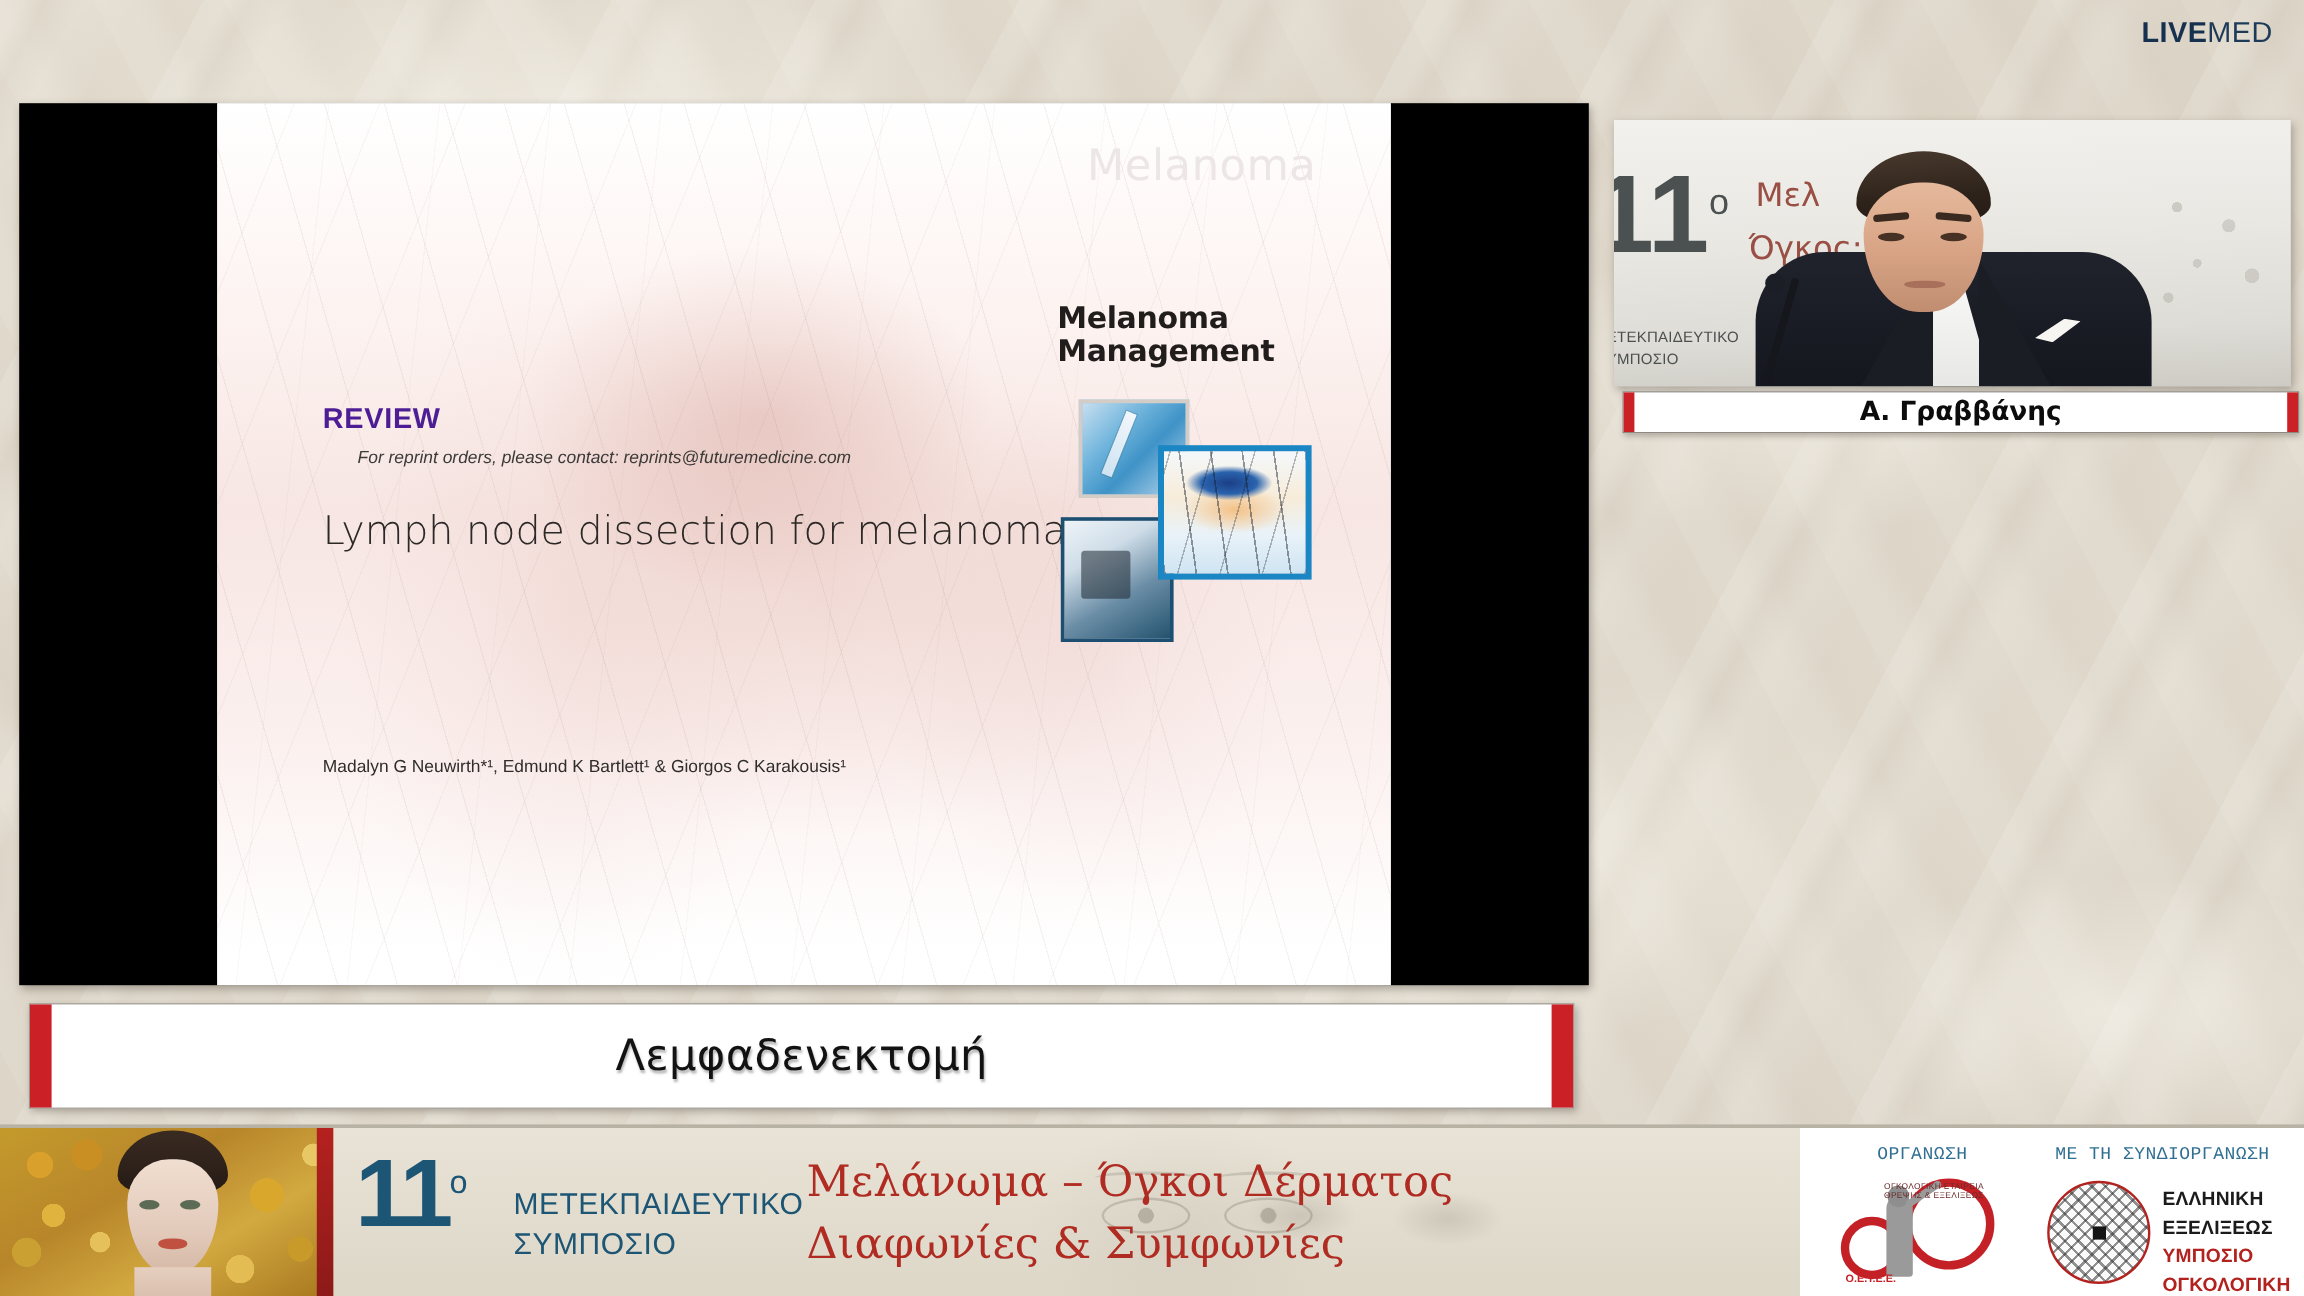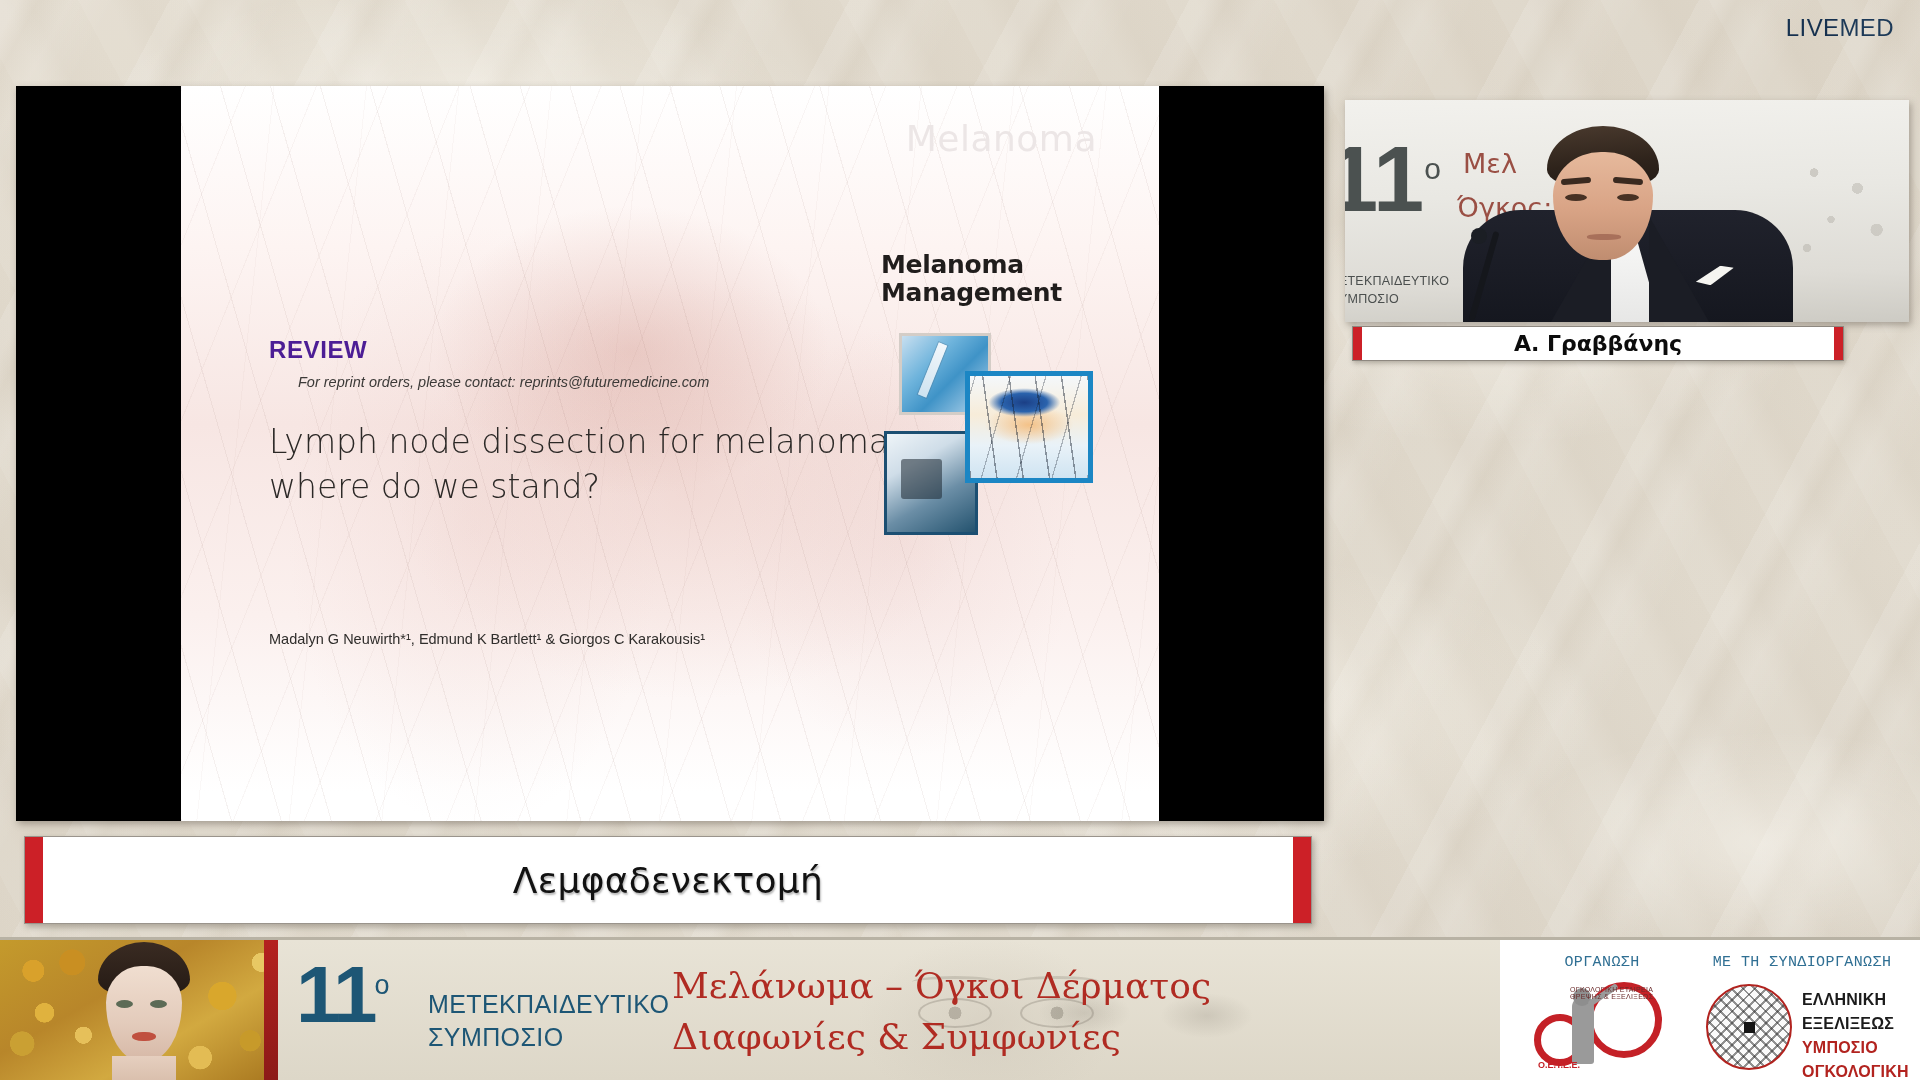--- a/index.html
+++ b/index.html
@@ -30,21 +30,21 @@
       linear-gradient(160deg,#e3dccf 0%, #dcd4c6 40%, #e0d9cc 70%, #d9d1c3 100%);
     filter:blur(.2px);
   }
 
   
   #brand{
     position:absolute; top:16px; right:26px;
     font-size:24px; letter-spacing:.4px; line-height:1;
     color:#16314f; white-space:nowrap;
   }
-  #brand .b-live{ font-weight:normal; }
+  #brand .b-live{ font-weight:bold; }
   #brand .b-med{ font-weight:normal; color:#1d3a58; }
 
   
   #slide-viewer{
     position:absolute; left:16px; top:86px; width:1308px; height:735px;
     background:#000;
     box-shadow:2px 3px 7px rgba(90,82,70,.45);
   }
   #slide-page{
     position:absolute; left:165px; top:0; width:978px; height:735px;
@@ -238,21 +238,21 @@
     position:absolute; left:18px; bottom:0; width:6px; height:92px;
     background:#15171c; transform:rotate(16deg); border-radius:3px;
   }
   #sv-person .mic-head{
     position:absolute; left:8px; bottom:78px; width:16px; height:16px;
     background:#1b1e24; border-radius:50%;
   }
 
   
   #speaker-name-bar{
-    position:absolute; left:1352px; top:326px; width:492px; height:35px;
+    position:absolute; left:1352px; top:326px; width:564px; height:35px;
     background:#fff; border:1px solid #8e8880;
     box-shadow:1px 2px 5px rgba(90,82,70,.4);
     display:flex; align-items:center; justify-content:center;
   }
   #speaker-name-bar .cap{ position:absolute; top:0; bottom:0; width:9px; background:#cc2027; }
   #speaker-name-bar .cap.l{ left:0; } #speaker-name-bar .cap.r{ right:0; }
   #speaker-name{
     font-size:22px; font-weight:bold; color:#0c0c0c;
     font-family:"DejaVu Sans", sans-serif;
   }
@@ -417,21 +417,20 @@
   <div id="slide-page">
     <div id="slide-art"></div>
 
     <div id="slide-watermark">Melanoma</div>
 
     <div class="s-review">REVIEW</div>
     <div class="s-reprint">For reprint orders, please contact: reprints@futuremedicine.com</div>
 
     <div class="s-title">
       <div>Lymph node dissection for melanoma:</div>
-      <div>where do we stand?</div>
     </div>
 
     <div class="s-authors">Madalyn G Neuwirth*¹, Edmund K Bartlett¹ &amp; Giorgos C Karakousis¹</div>
 
     <div id="journal-logo">
       <div class="j-name">
         <div>Melanoma</div>
         <div>Management</div>
       </div>
       <div class="j-img syringe"></div>

